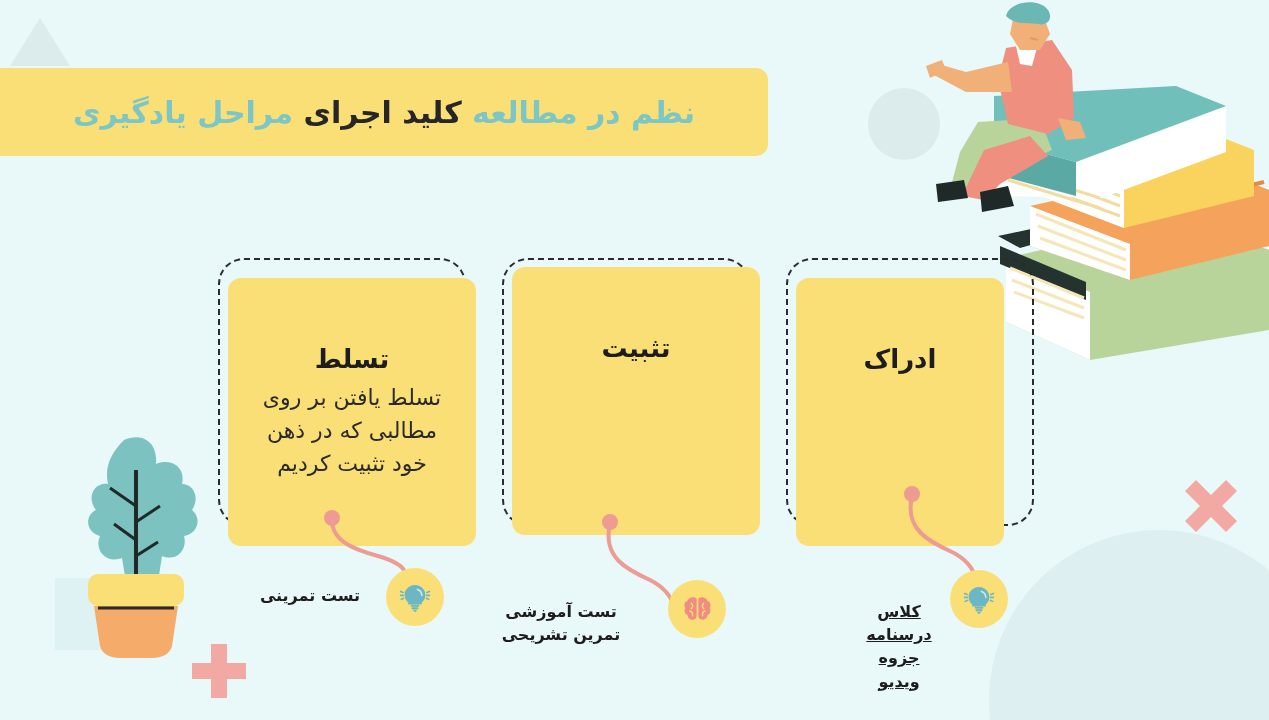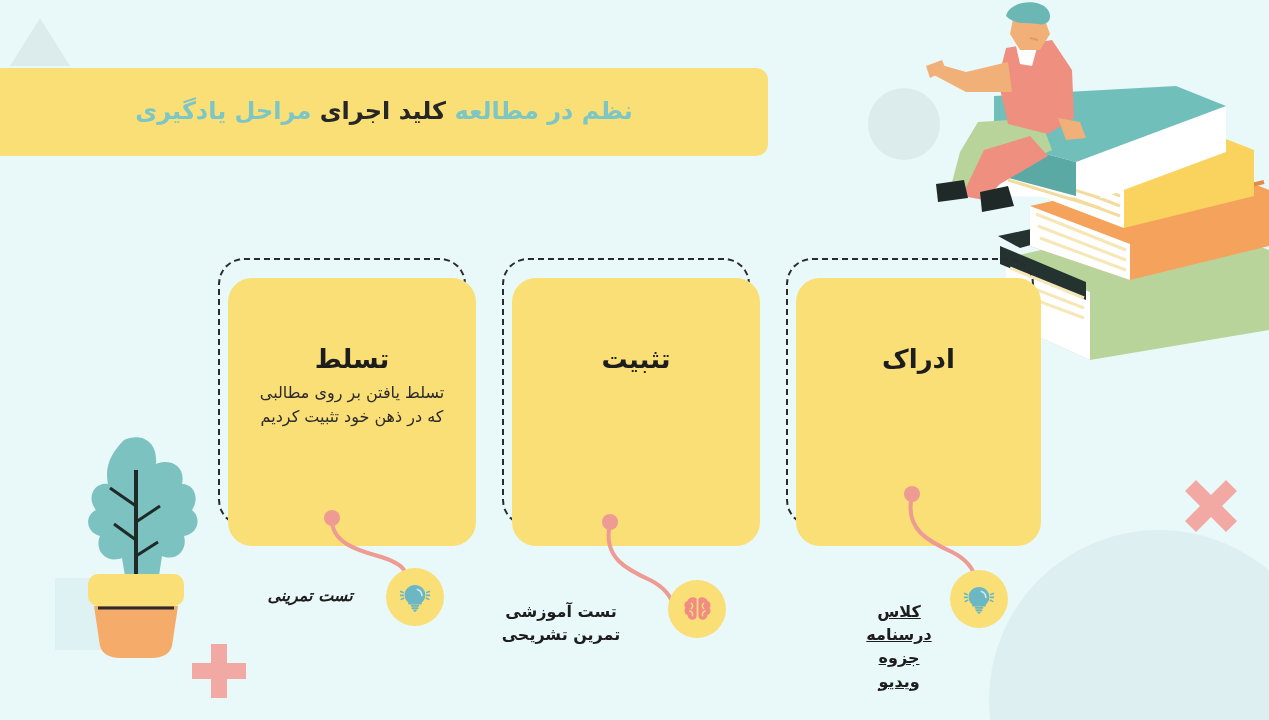--- a/index.html
+++ b/index.html
@@ -60,56 +60,56 @@
     width: 768px; height: 88px;
     background: #fadf77;
     border-radius: 0 12px 12px 0;
     display: flex;
     align-items: center;
     justify-content: center;
     padding: 0 26px;
     box-sizing: border-box;
   }
   #title-text {
-    font-size: 24px;
+    font-size: 30px;
     font-weight: bold;
     line-height: 1.3;
     text-align: center;
     direction: rtl;
     color: #7dc6c6;
   }
   #title-text .accent {
     color: #262626;
   }
 
   
   .dash-box {
     position: absolute;
     border: 2px dashed #2b2b2b;
     border-radius: 26px;
     box-sizing: border-box;
   }
   .card {
     position: absolute;
     background: #fadf77;
-    border-radius: 24px;
+    border-radius: 13px;
     box-sizing: border-box;
     padding: 66px 26px 0 26px;
     text-align: center;
     direction: rtl;
   }
   .card-title {
     font-size: 26px;
     font-weight: bold;
     color: #1d1d1d;
     margin: 0 0 6px 0;
     line-height: 1.2;
   }
   .card-desc {
-    font-size: 16px;
+    font-size: 22px;
     color: #2a2a2a;
     line-height: 1.5;
     margin: 0;
   }
 
   
   .connector { position: absolute; overflow: visible; }
 
   
   .icon-badge {
@@ -219,21 +219,21 @@
 
   <div id="title-banner">
     <div id="title-text">
       <span>نظم در مطالعه</span>
       <span class="accent">کلید اجرای</span>
       <span>مراحل یادگیری</span>
     </div>
   </div>
 
   <div class="dash-box" style="left:786px; top:258px; width:248px; height:268px;"></div>
-  <div class="card" style="left:796px; top:278px; width:245px; height:268px;">
+  <div class="card" style="left:796px; top:278px; width:208px; height:268px;">
     <div class="card-title">ادراک</div>
   </div>
   <svg class="connector" style="left:890px; top:484px; width:130px; height:110px;" viewBox="0 0 130 110">
     <path d="M22 12 C14 46 40 58 62 68 C78 76 84 86 86 96" stroke="#ee9b94" stroke-width="4" fill="none" stroke-linecap="round"></path>
     <circle cx="22" cy="10" r="8" fill="#ee9b94"></circle>
   </svg>
   <div class="icon-badge" style="left:950px; top:570px;">
     <svg viewBox="0 0 40 40" width="32" height="32">
       <path d="M20 5 C12.8 5 7 10.6 7 17.4 C7 21.7 9.4 24.6 11.6 27 L11.6 29.4 L28.4 29.4 L28.4 27
                C30.6 24.6 33 21.7 33 17.4 C33 10.6 27.2 5 20 5 Z" fill="#6bb7c4"></path>
@@ -244,21 +244,21 @@
       <path d="M2 13 L5.2 14.4 M2 18 L5.4 18 M2.8 23 L5.8 21.6" stroke="#6bb7c4" stroke-width="2" stroke-linecap="round"></path>
       <path d="M38 13 L34.8 14.4 M38 18 L34.6 18 M37.2 23 L34.2 21.6" stroke="#6bb7c4" stroke-width="2" stroke-linecap="round"></path>
     </svg>
   </div>
   <div class="icon-label" style="left:858px; top:600px; width:82px;text-decoration:underline;">کلاس
 درسنامه
 جزوه
 ویدیو</div>
 
   <div class="dash-box" style="left:502px; top:258px; width:248px; height:268px;"></div>
-  <div class="card" style="left:512px; top:278px; width:248px; height:268px;">
+  <div class="card" style="left:512px; top:267px; width:248px; height:268px;">
     <div class="card-title">تثبیت</div>
   </div>
   <svg class="connector" style="left:588px; top:512px; width:130px; height:110px;" viewBox="0 0 130 110">
     <path d="M22 12 C14 46 40 58 62 68 C78 76 84 86 86 96" stroke="#ee9b94" stroke-width="4" fill="none" stroke-linecap="round"></path>
     <circle cx="22" cy="10" r="8" fill="#ee9b94"></circle>
   </svg>
   <div class="icon-badge" style="left:668px; top:580px;">
     <svg viewBox="0 0 40 40" width="31" height="31">
       <path d="M19 6 C15 3 9 4 7 9 C3 10 2 15 4.5 18 C2 21 3.5 26 7 27
                C7.5 32 13 35 17 32 C19 31 19 28 19 26 Z" fill="#f08c84"></path>
@@ -286,15 +286,15 @@
       <path d="M20 5 C12.8 5 7 10.6 7 17.4 C7 21.7 9.4 24.6 11.6 27 L11.6 29.4 L28.4 29.4 L28.4 27
                C30.6 24.6 33 21.7 33 17.4 C33 10.6 27.2 5 20 5 Z" fill="#6bb7c4"></path>
       <rect x="14.6" y="29.6" width="10.8" height="2.6" rx="1.2" fill="#6bb7c4"></rect>
       <rect x="15.6" y="32.8" width="8.8" height="2.6" rx="1.2" fill="#6bb7c4"></rect>
       <path d="M17 35.8 L23 35.8 L20 39.2 Z" fill="#6bb7c4"></path>
       <path d="M23 10.5 C26.5 11.8 28.5 14.6 28.6 18" stroke="#cfeaef" stroke-width="2" fill="none" stroke-linecap="round"></path>
       <path d="M2 13 L5.2 14.4 M2 18 L5.4 18 M2.8 23 L5.8 21.6" stroke="#6bb7c4" stroke-width="2" stroke-linecap="round"></path>
       <path d="M38 13 L34.8 14.4 M38 18 L34.6 18 M37.2 23 L34.2 21.6" stroke="#6bb7c4" stroke-width="2" stroke-linecap="round"></path>
     </svg>
   </div>
-  <div class="icon-label" style="left:250px; top:584px; width:120px;font-style:italic;">تست تمرینی</div>
+  <div class="icon-label" style="left:250px; top:584px; width:120px;">تست تمرینی</div>
 
 </div>
 
 </body></html>

